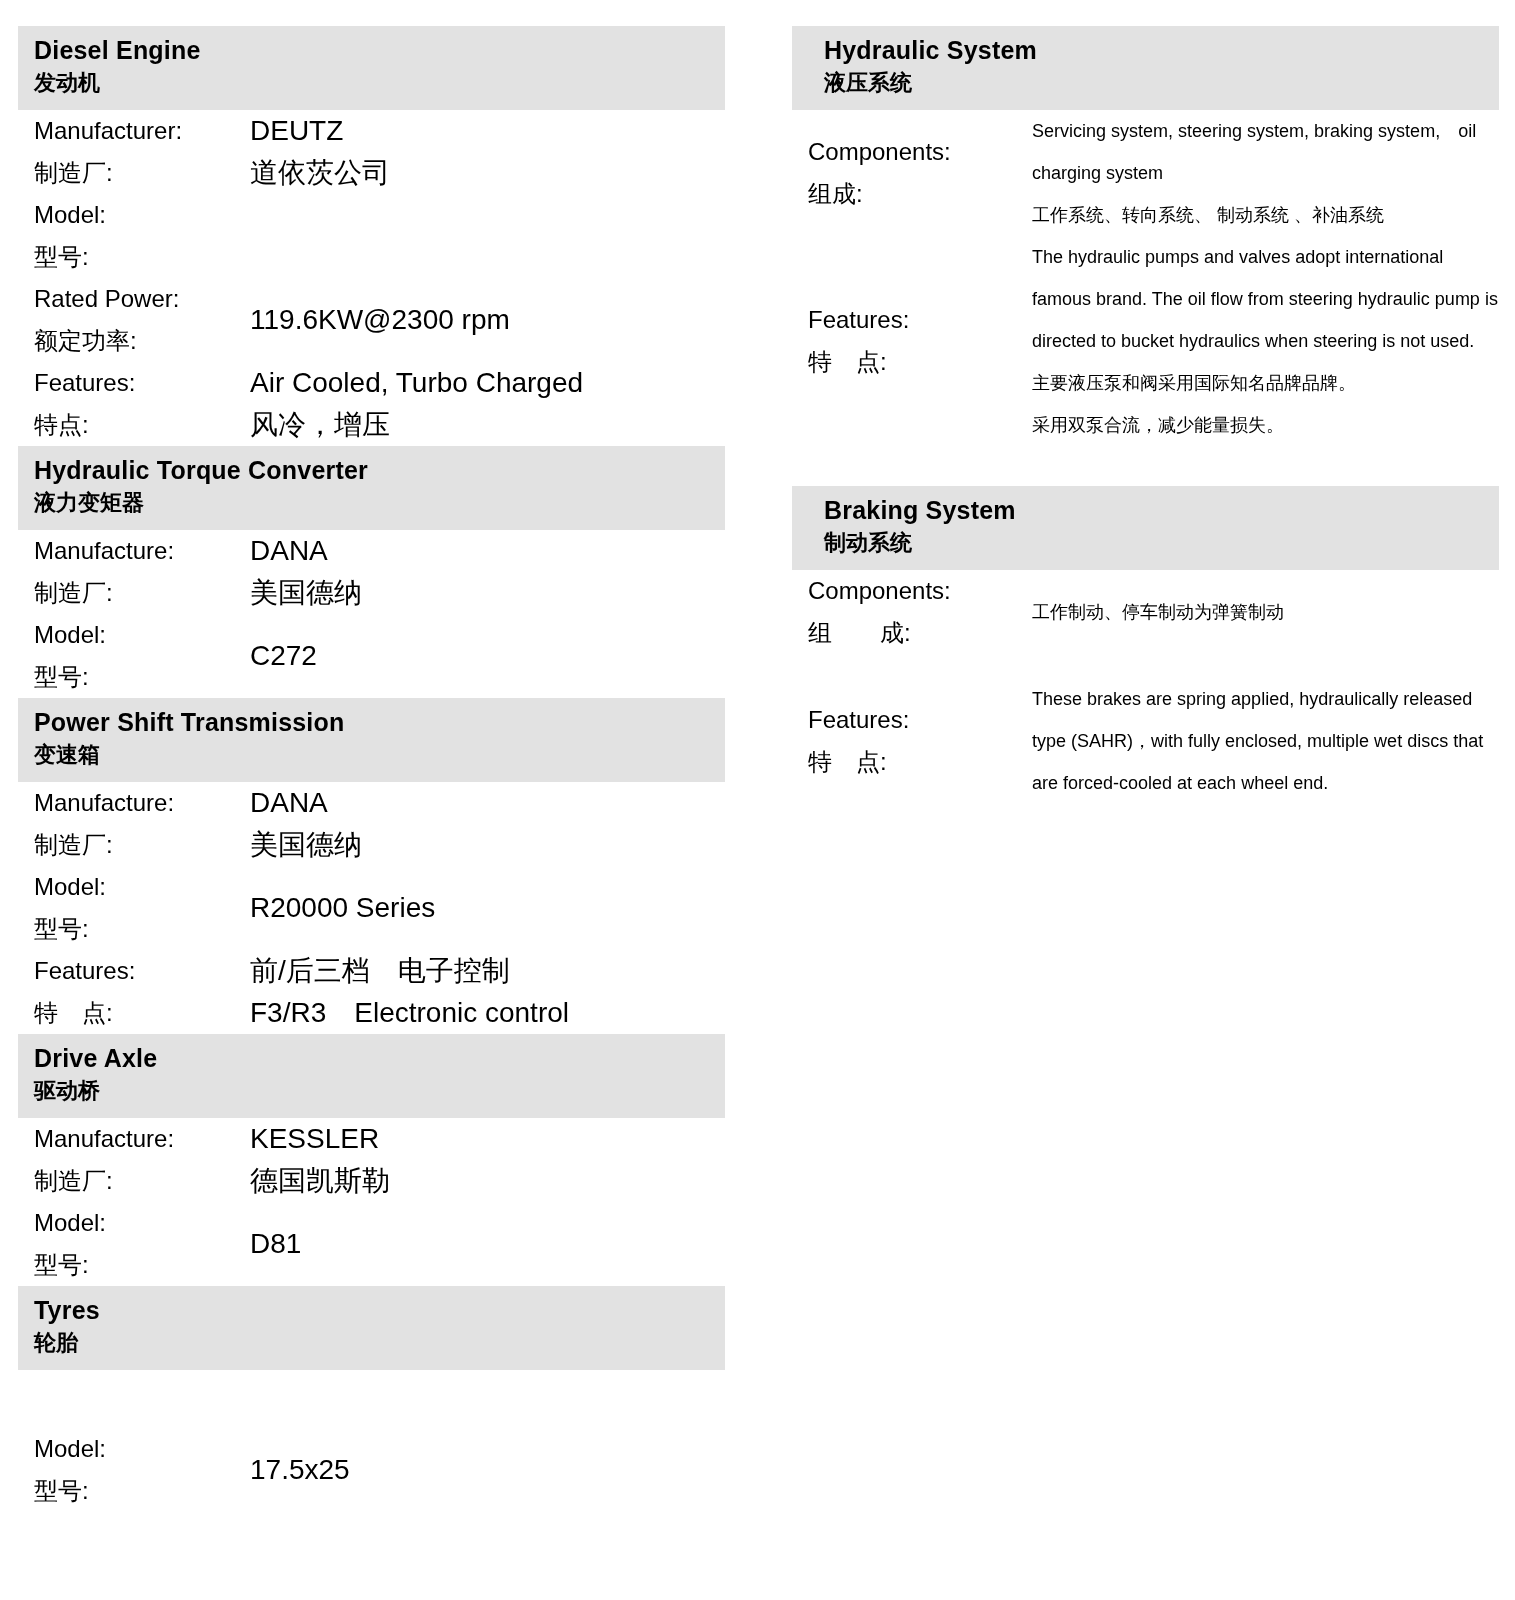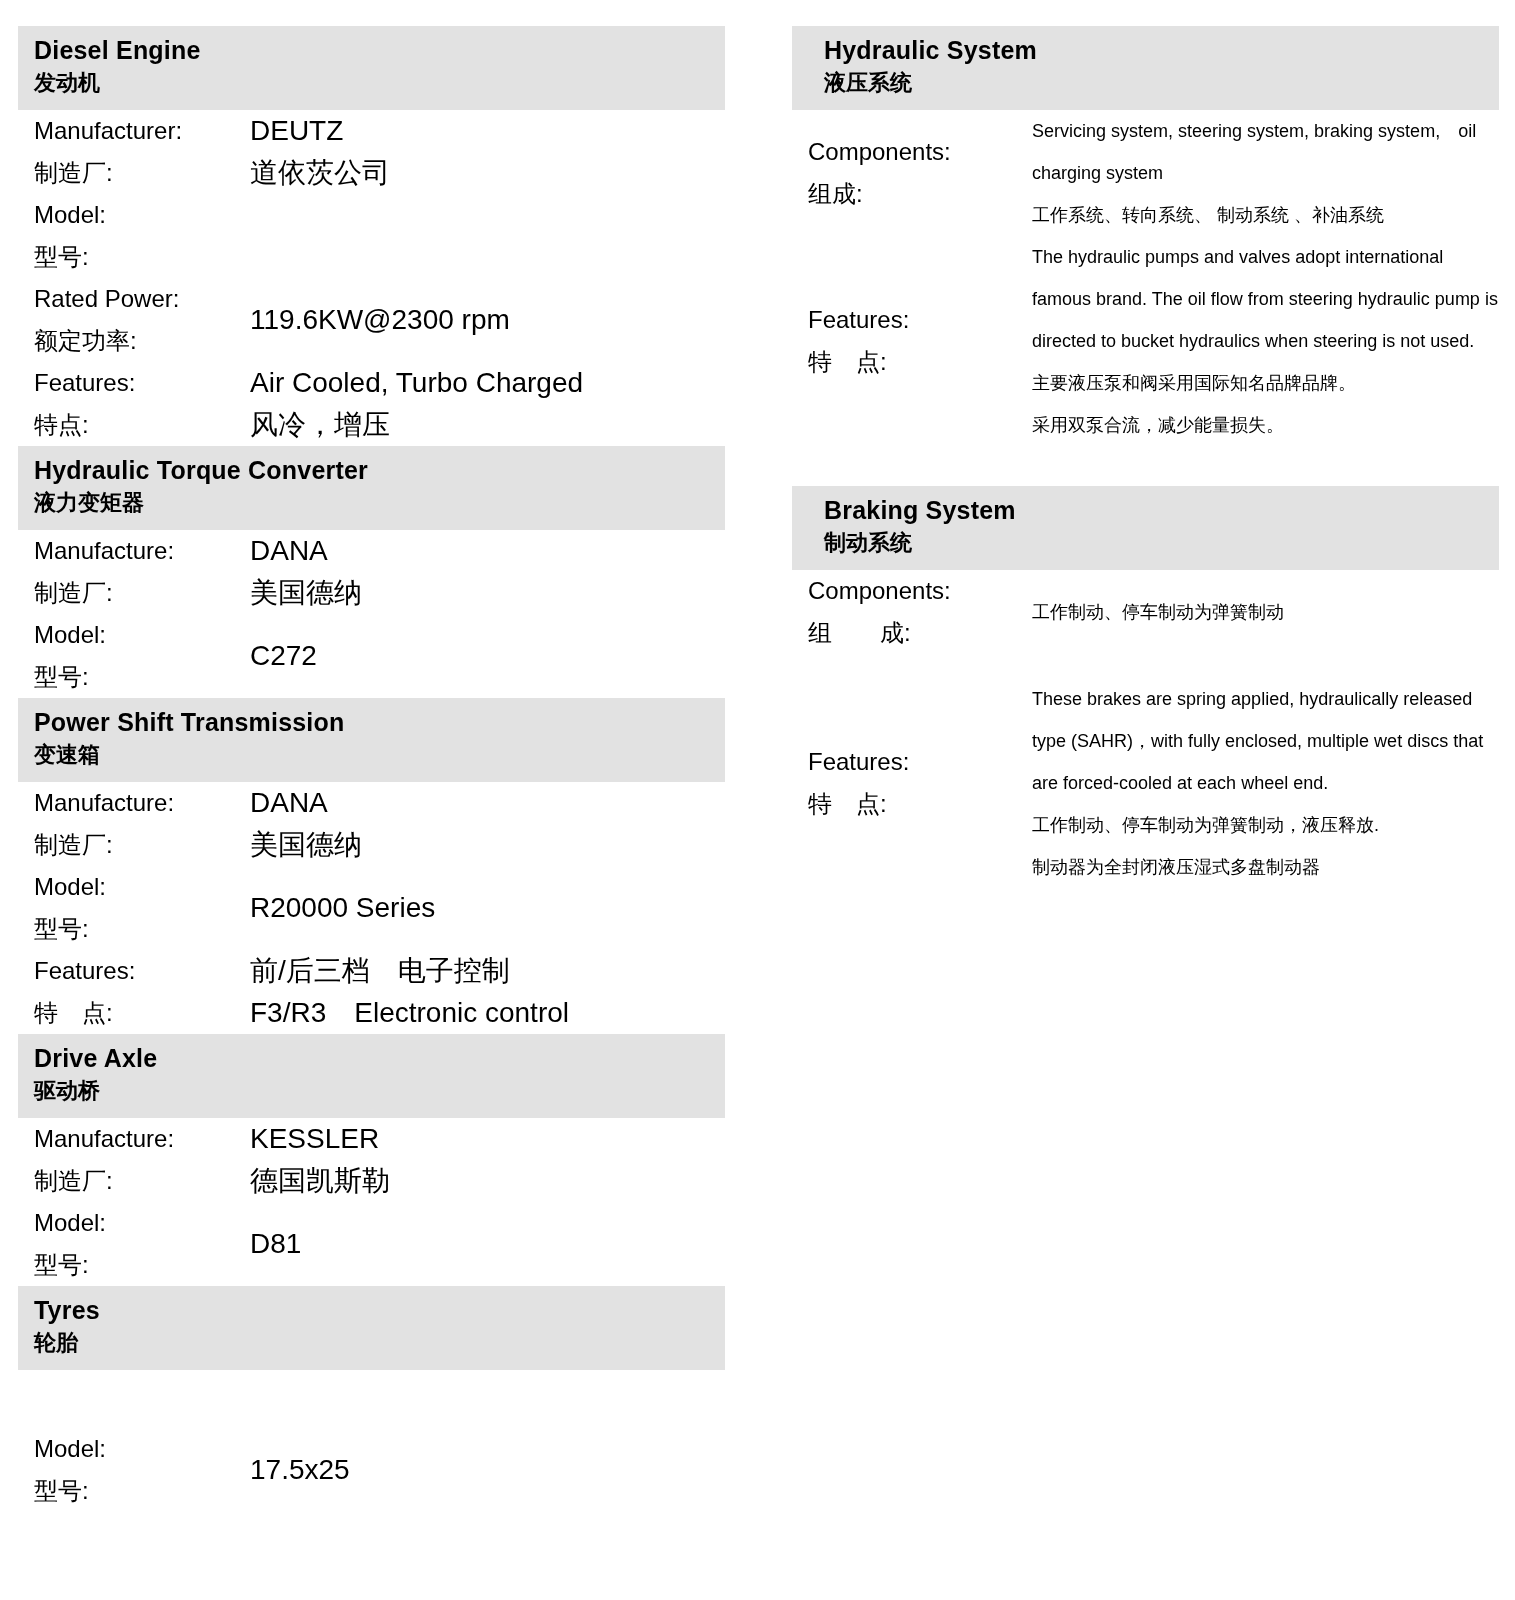--- a/index.html
+++ b/index.html
@@ -322,22 +322,20 @@
           </div>
         </div>
         <div class="spacer-24"></div>
         <div class="row">
           <div class="label">
             <div class="en">Features:</div>
             <div class="cn">特　点:</div>
           </div>
           <div class="value">
             <div class="en val-block">These brakes are spring applied, hydraulically released type (SAHR)，with fully enclosed, multiple wet discs that are forced-cooled at each wheel end.</div>
-            <div class="cn val-block" style="white-space: pre-line;">工作制动、停车制动为弹簧制动，液压释放.
-制动器为全封闭液压湿式多盘制动器</div>
           </div>
         </div>
       </div>
     </div>
 
   </div>
 
 </div>
 
 </body></html>

